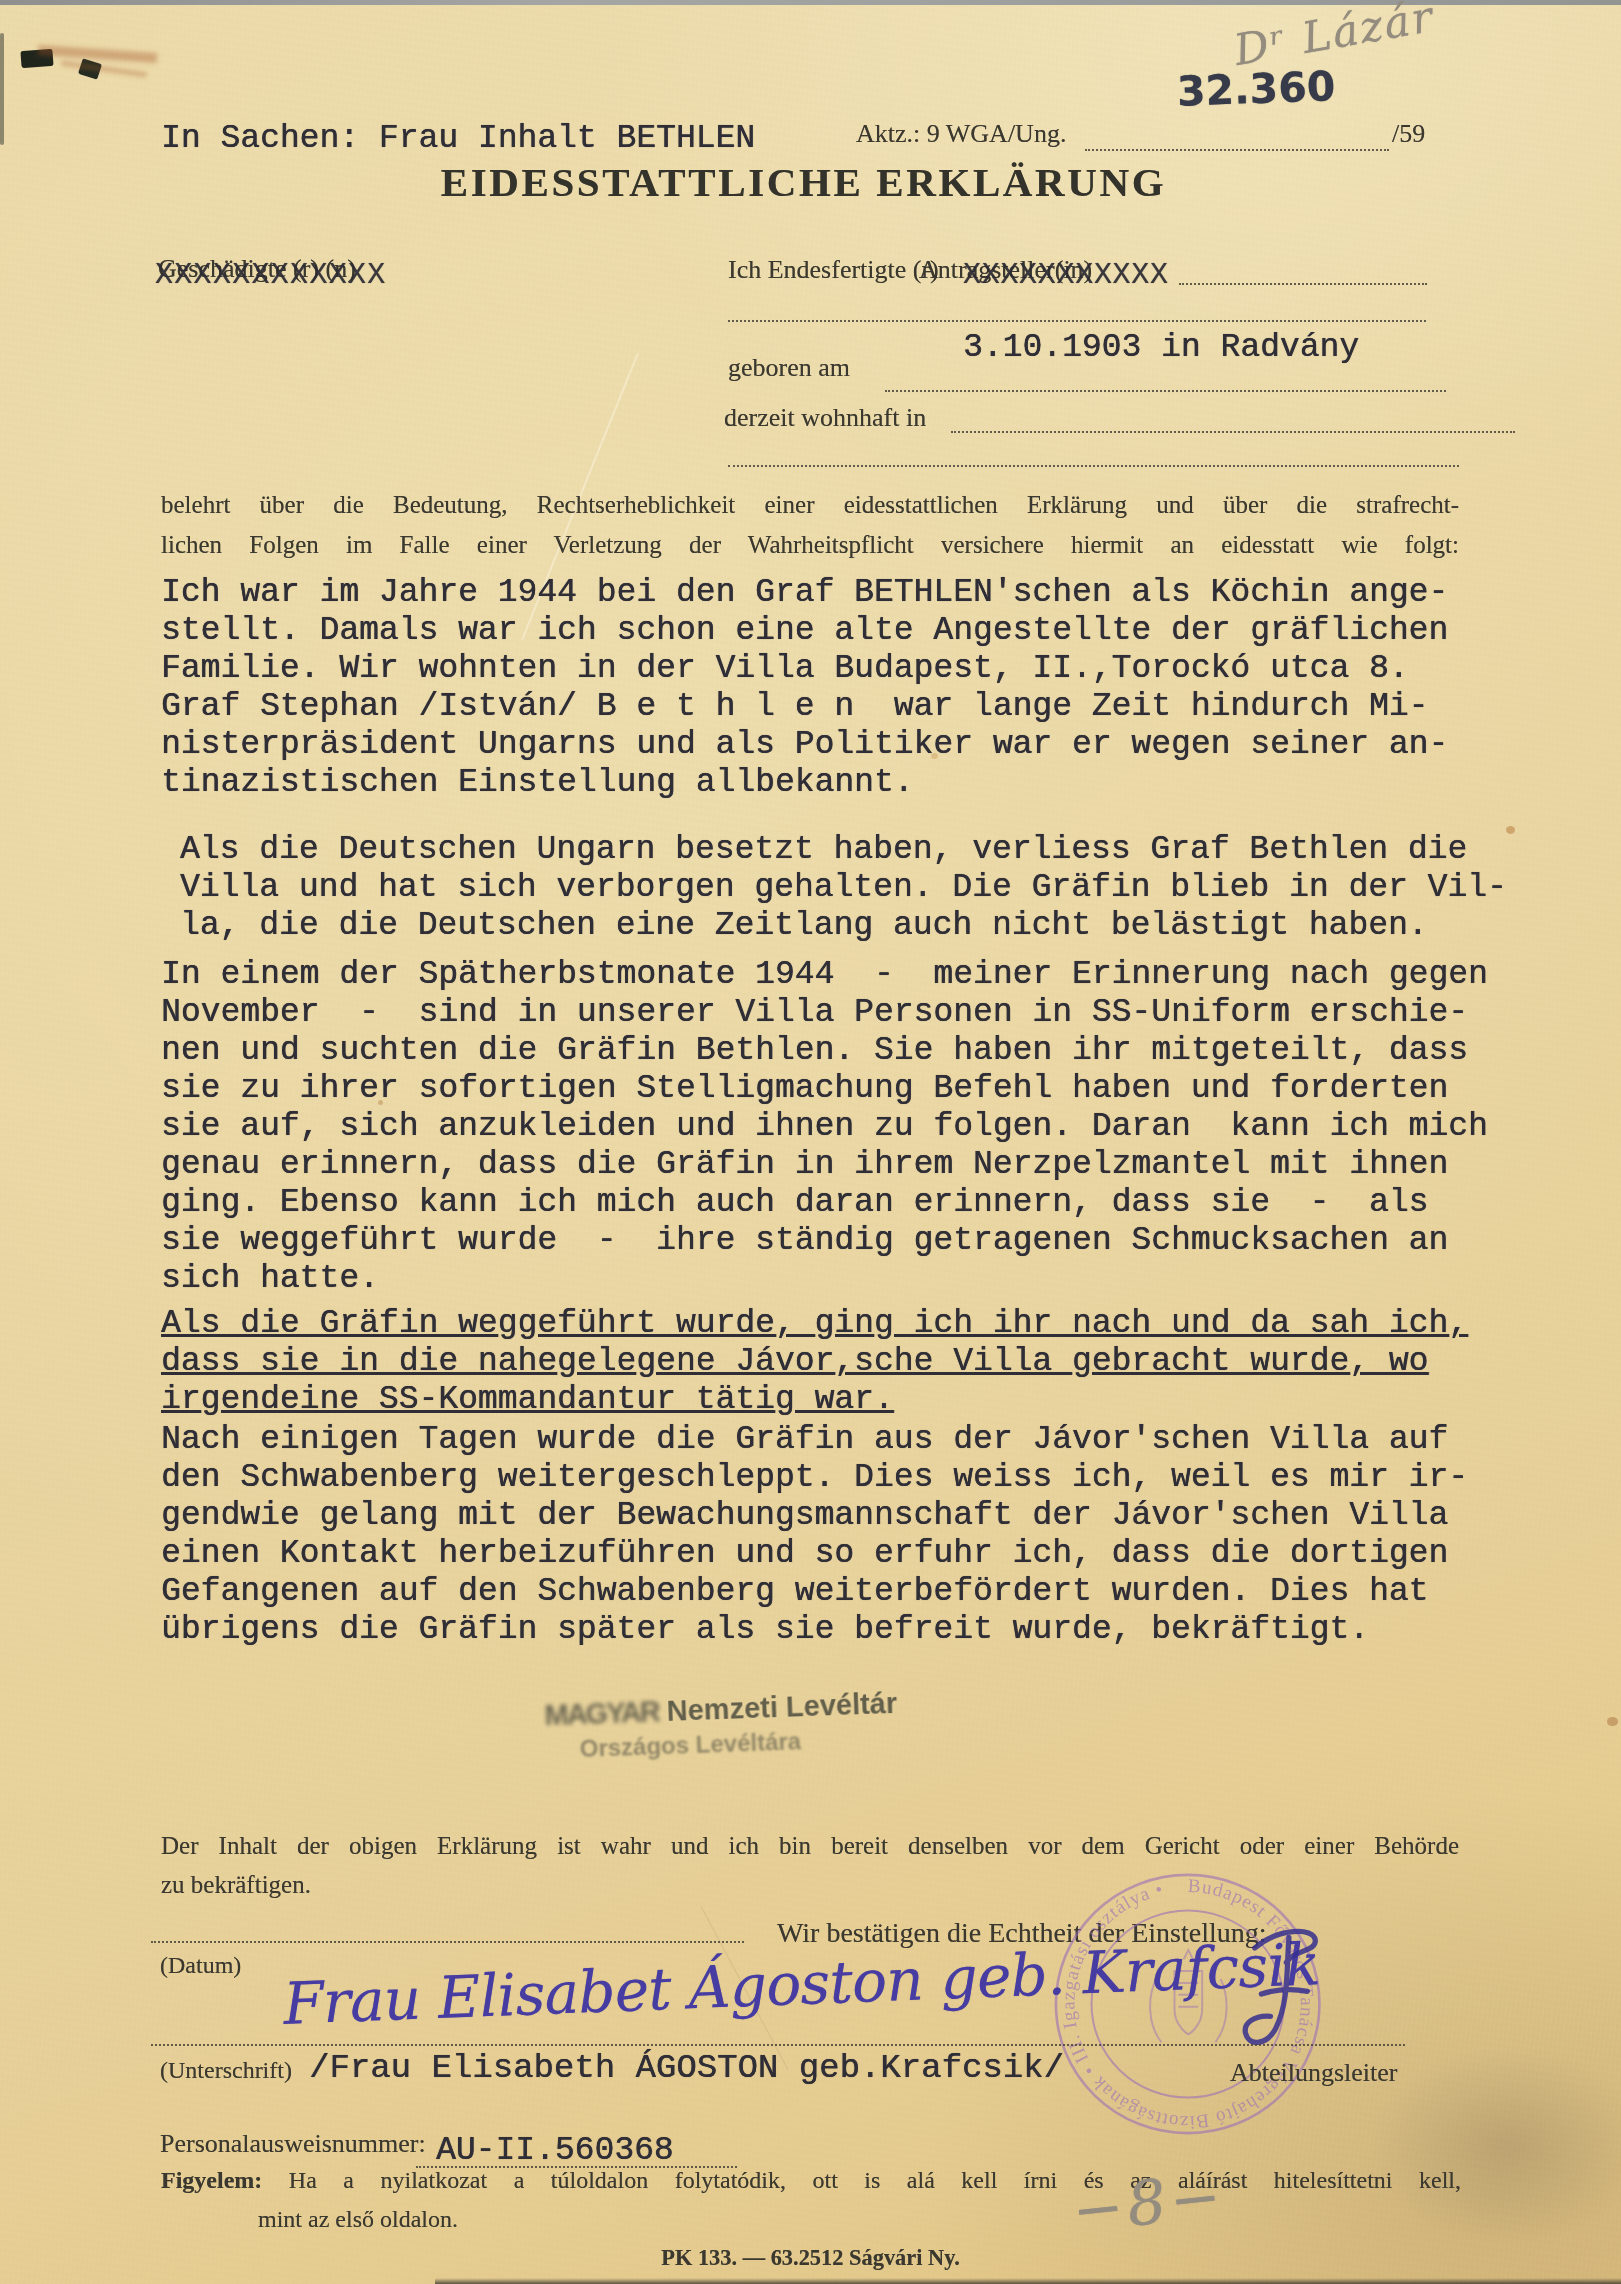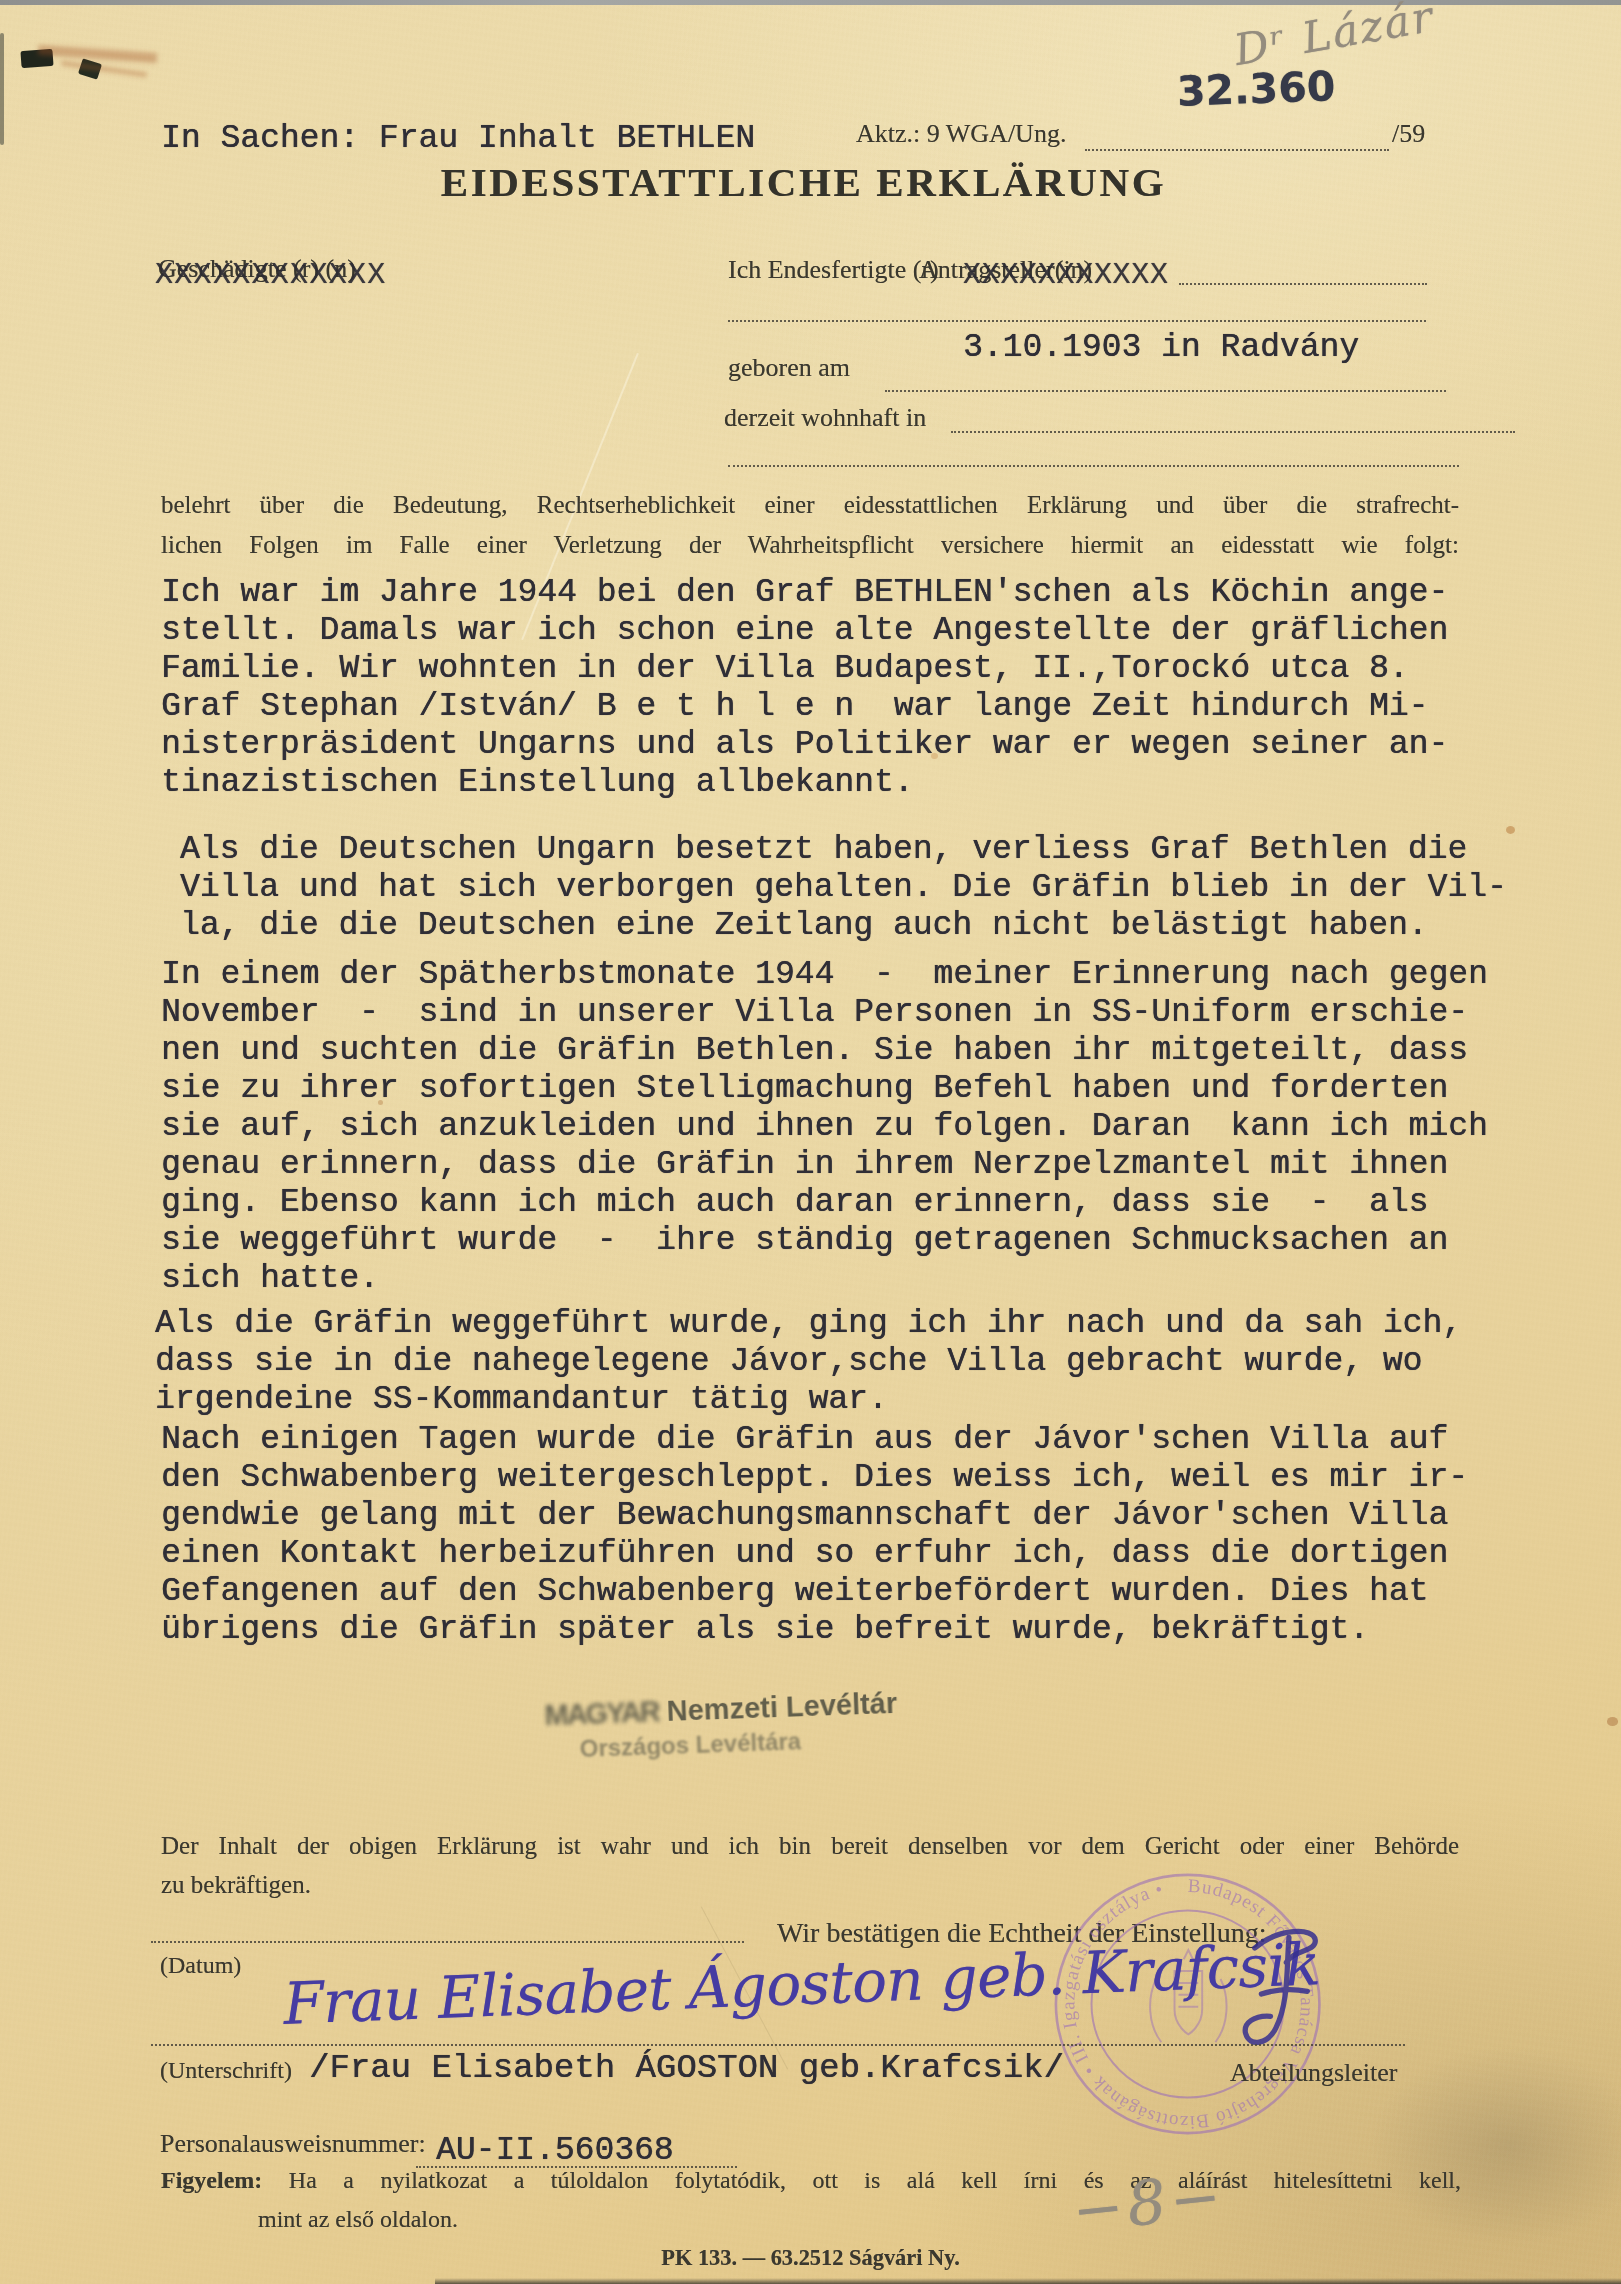--- a/index.html
+++ b/index.html
@@ -111,21 +111,21 @@
 la, die die Deutschen eine Zeitlang auch nicht belästigt haben.</div>
   <div class="abs tw tw-block" style="left:161px;top:956px;">In einem der Spätherbstmonate 1944  -  meiner Erinnerung nach gegen
 November  -  sind in unserer Villa Personen in SS-Uniform erschie-
 nen und suchten die Gräfin Bethlen. Sie haben ihr mitgeteilt, dass
 sie zu ihrer sofortigen Stelligmachung Befehl haben und forderten
 sie auf, sich anzukleiden und ihnen zu folgen. Daran  kann ich mich
 genau erinnern, dass die Gräfin in ihrem Nerzpelzmantel mit ihnen
 ging. Ebenso kann ich mich auch daran erinnern, dass sie  -  als
 sie weggeführt wurde  -  ihre ständig getragenen Schmucksachen an
 sich hatte.</div>
-  <div class="abs tw tw-block" style="left:155px;top:1305px;">Als die Gräfin weggeführt wurde, ging ich ihr nach und da sah ich,
+  <div class="abs tw tw-block" style="left:161px;top:1305px;text-decoration:underline;">Als die Gräfin weggeführt wurde, ging ich ihr nach und da sah ich,
 dass sie in die nahegelegene Jávor,sche Villa gebracht wurde, wo
 irgendeine SS-Kommandantur tätig war.</div>
   <div class="abs tw tw-block" style="left:161px;top:1421px;">Nach einigen Tagen wurde die Gräfin aus der Jávor'schen Villa auf
 den Schwabenberg weitergeschleppt. Dies weiss ich, weil es mir ir-
 gendwie gelang mit der Bewachungsmannschaft der Jávor'schen Villa
 einen Kontakt herbeizuführen und so erfuhr ich, dass die dortigen
 Gefangenen auf den Schwabenberg weiterbefördert wurden. Dies hat
 übrigens die Gräfin später als sie befreit wurde, bekräftigt.</div>
 
   <div class="arch-stamp">

